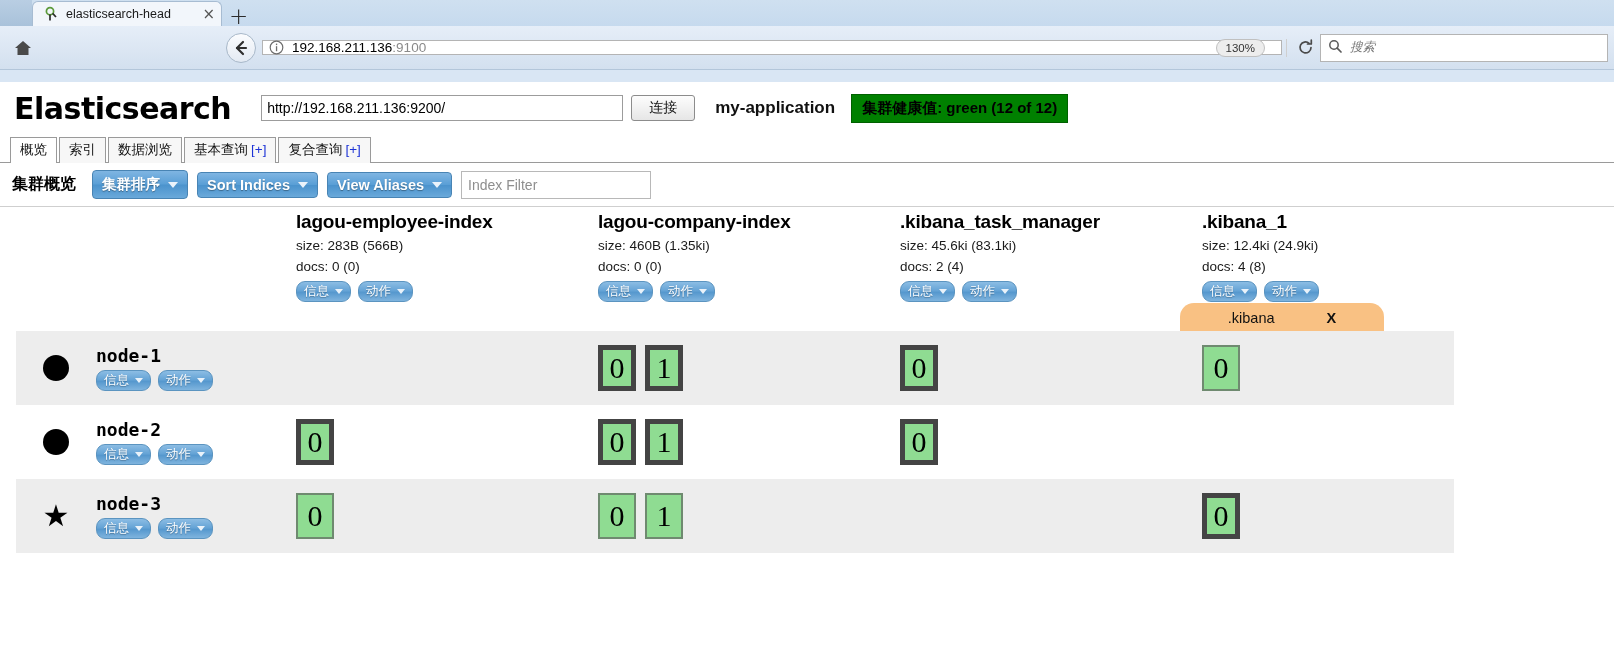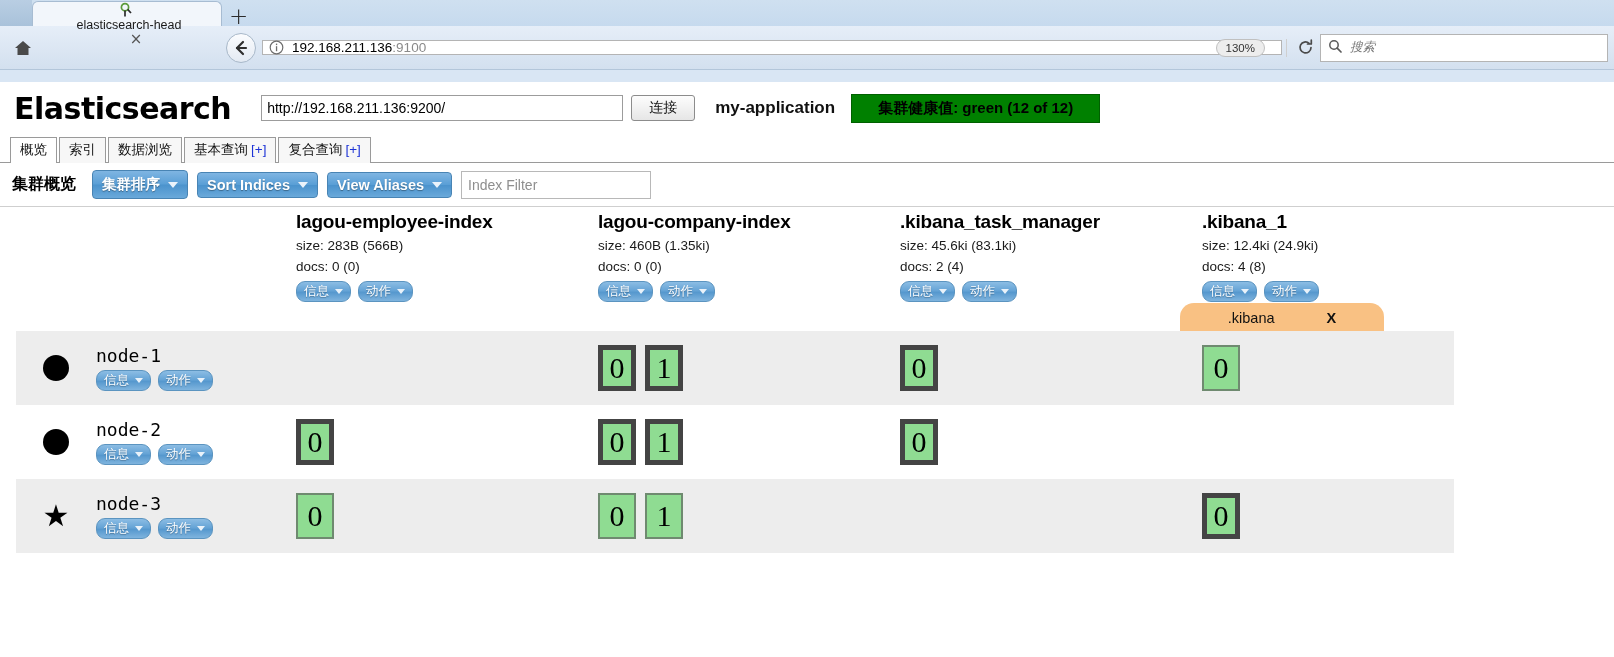--- a/index.html
+++ b/index.html
@@ -27,21 +27,20 @@
     background: linear-gradient(to bottom,#b9cee3,#a9c2da);
   }
   .tab {
     height: 25px; min-width: 190px;
     background: #f2f6fb;
     border: 1px solid #a7bcd2; border-bottom: none;
     border-radius: 6px 6px 0 0;
     display: flex; align-items: center;
     padding: 0 6px 0 10px;
     position: relative;
-    flex-direction: column;
   }
   .tab-favicon { width: 16px; height: 16px; margin-right: 7px; flex: 0 0 auto; }
   .tab-title {
     font-size: 12.5px; color: #1a1a1a; white-space: nowrap;
     flex: 1 1 auto;
   }
   .tab-close {
     font-size: 15px; color: #555; margin-left: 14px; line-height: 1;
     cursor: pointer; font-family: "DejaVu Sans", sans-serif;
   }
@@ -129,21 +128,21 @@
     font-size: 14px; color: #111; padding: 0 17px; cursor: pointer;
     font-family: "Liberation Sans", sans-serif;
   }
   .cluster-name {
     margin-left: 20px; font-size: 17px; font-weight: bold; color: #111;
   }
   .health-badge {
     margin-left: 16px;
     background: #008000; color: #000;
     font-size: 15px; font-weight: bold;
-    padding: 4px 26px;
+    padding: 4px 10px;
     border: 1px solid #006000;
   }
 
   .tabs-row {
     display: flex; align-items: flex-end;
     padding-left: 10px; height: 25px;
     border-bottom: 1px solid #9a9a9a;
     background: #fff;
     margin-top: 12px;
   }
@@ -238,21 +237,21 @@
   .node-row.even { background: #ffffff; }
   .node-marker {
     width: 80px; flex: 0 0 80px;
     display: flex; align-items: center; justify-content: center;
   }
   .dot { width: 26px; height: 26px; border-radius: 50%; background: #000; }
   .star { color: #000; font-size: 30px; line-height: 26px;
           font-family: "DejaVu Sans", sans-serif; }
   .node-info { width: 200px; flex: 0 0 200px; }
   .node-name { font-family: "DejaVu Sans Mono", monospace;
-               font-size: 18px; font-weight: normal; color: #000; margin-bottom: 4px; }
+               font-size: 18px; font-weight: bold; color: #000; margin-bottom: 4px; }
   .node-btns { display: flex; }
 
   .shard-col {
     width: 302px; flex: 0 0 302px;
     display: flex; align-items: center;
   }
   .shard {
     width: 38px; height: 46px;
     background: #8fdc92;
     display: flex; align-items: center; justify-content: center;

